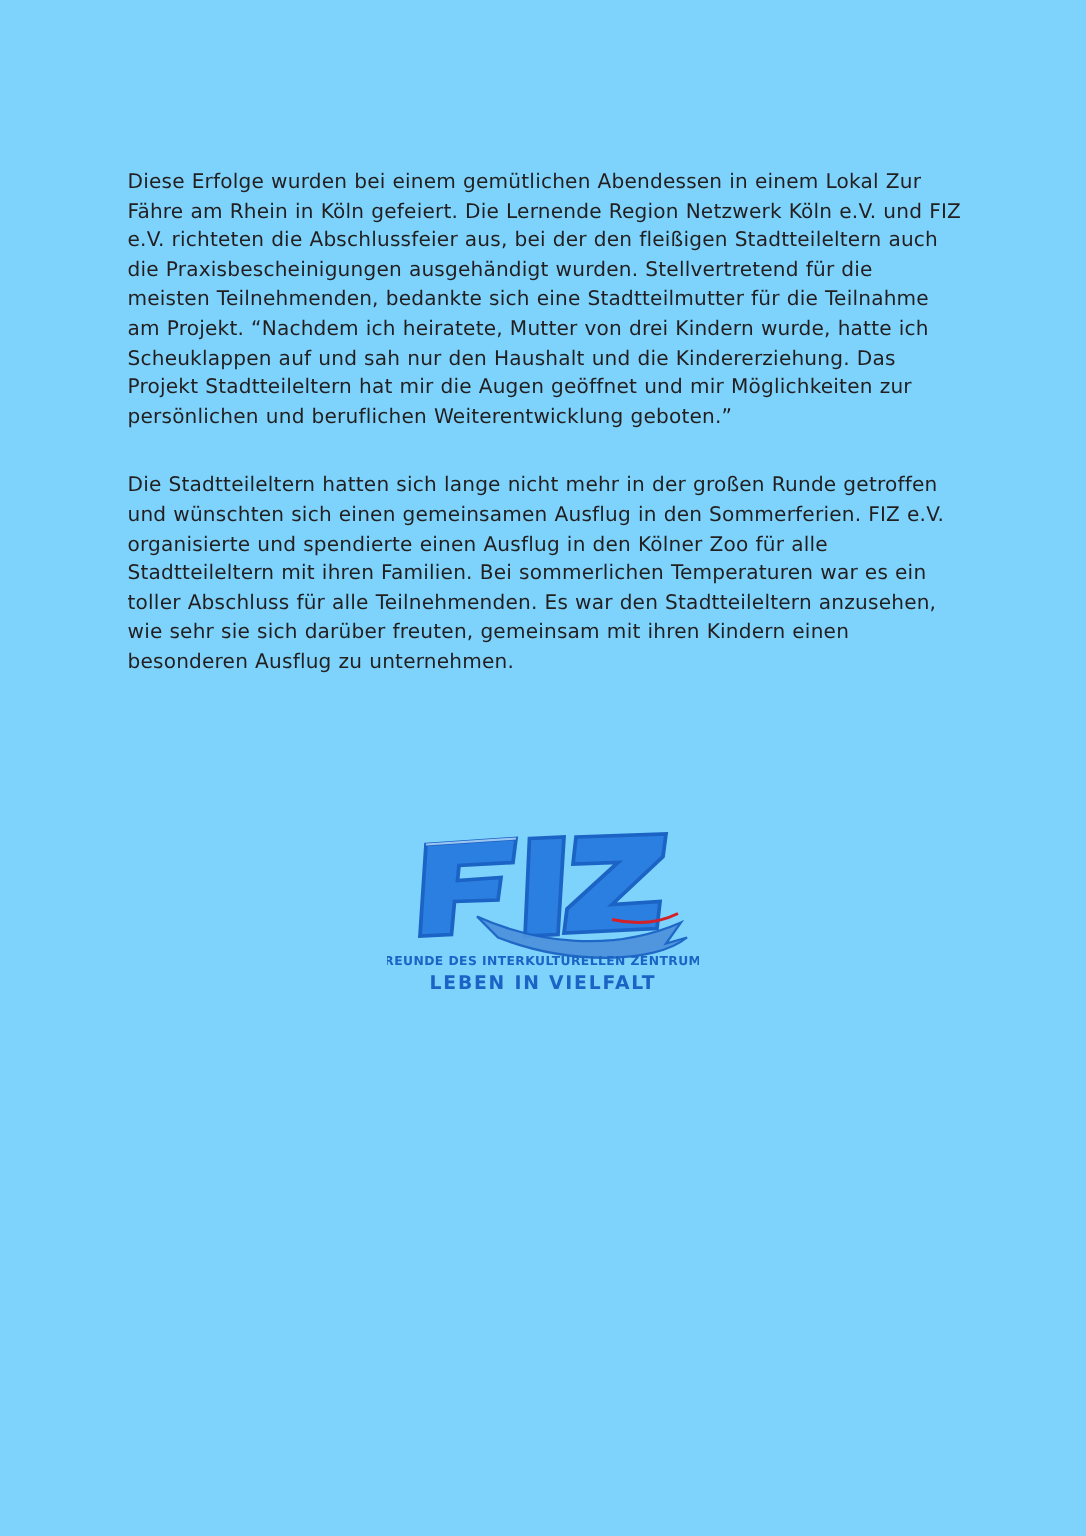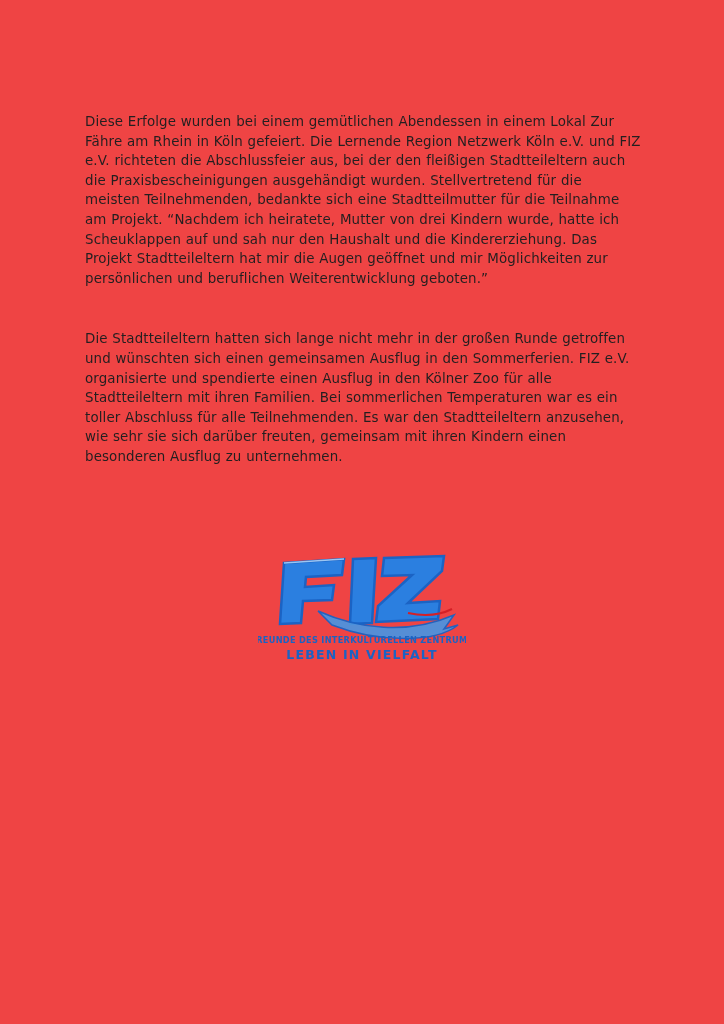--- a/index.html
+++ b/index.html
@@ -14,39 +14,39 @@
     font-family: "DejaVu Sans", sans-serif;
     color: #231f20;
     overflow: hidden;
   }
   .page {
     position: absolute;
     left: 0;
     top: 0;
     width: 724px;
     height: 1024px;
-    background: #ef4444;
+    background: #7dd3fc;
   }
   .content {
     position: absolute;
     left: 85px;
     top: 112px;
     width: 556px;
   }
   .para {
     font-size: 13.4px;
     line-height: 19.6px;
     letter-spacing: 0.01em;
     text-align: left;
     margin: 0 0 0 0;
     white-space: pre-wrap;
     word-spacing: 0.02em;
   }
   .para + .para {
-    margin-top: 41px;
+    margin-top: 26px;
   }
   .logo-wrap {
     position: absolute;
     left: 258px;
     top: 551px;
     width: 208px;
     height: 113px;
   }
   .logo-svg {
     display: block;

